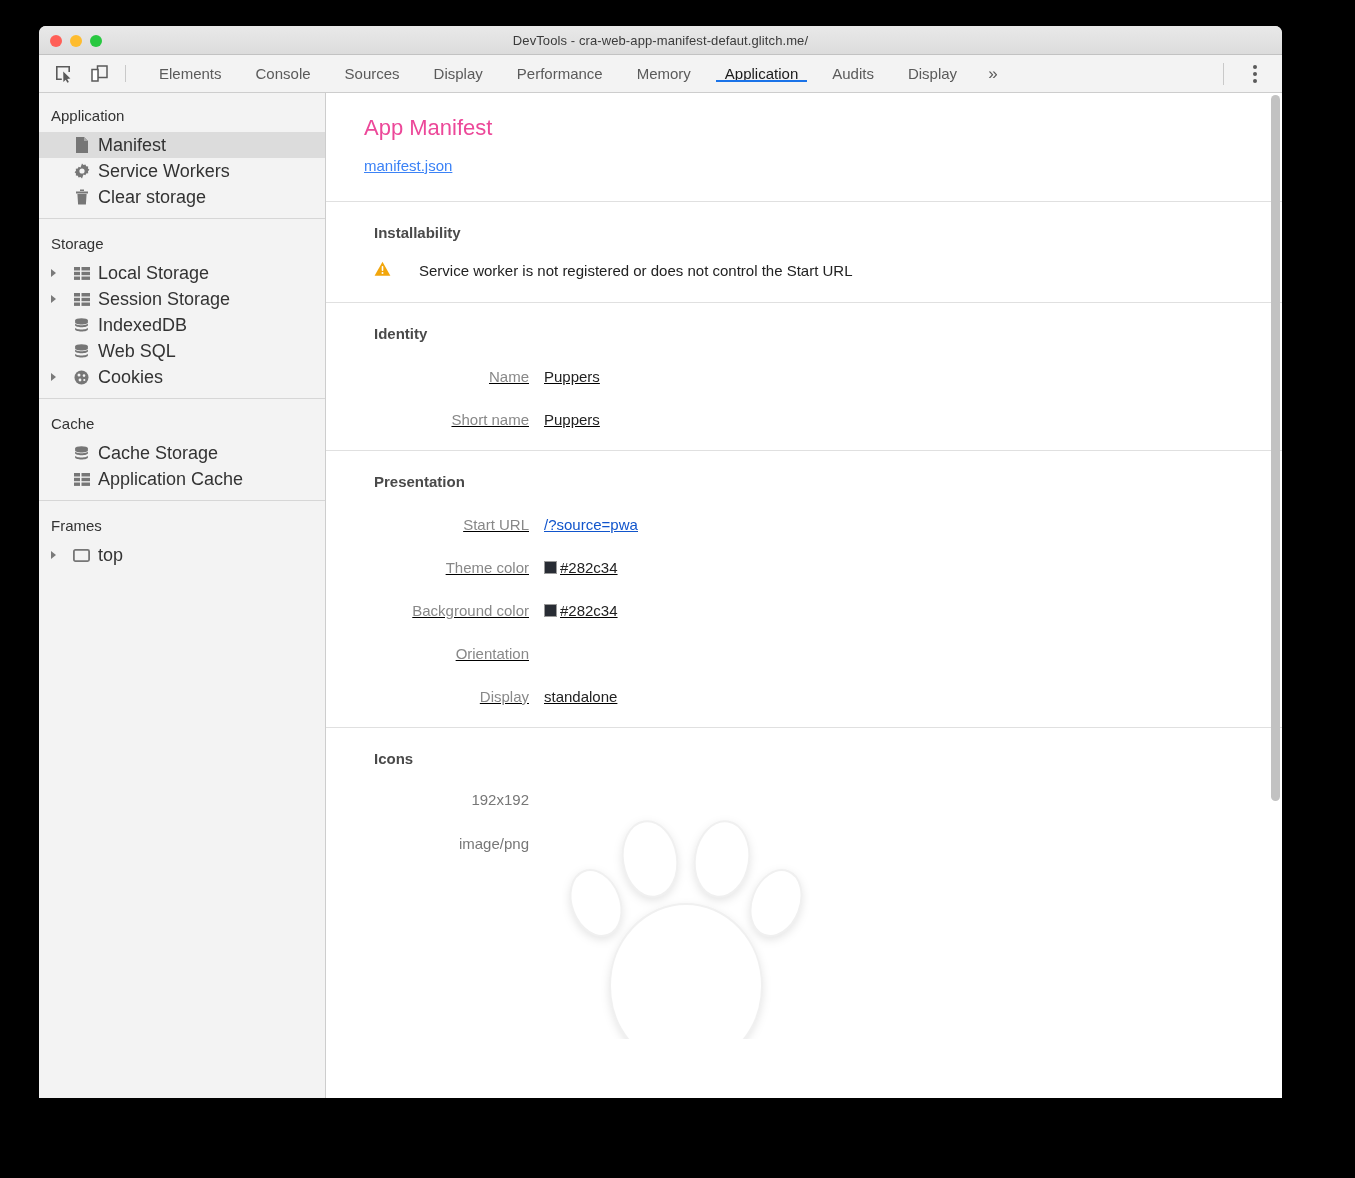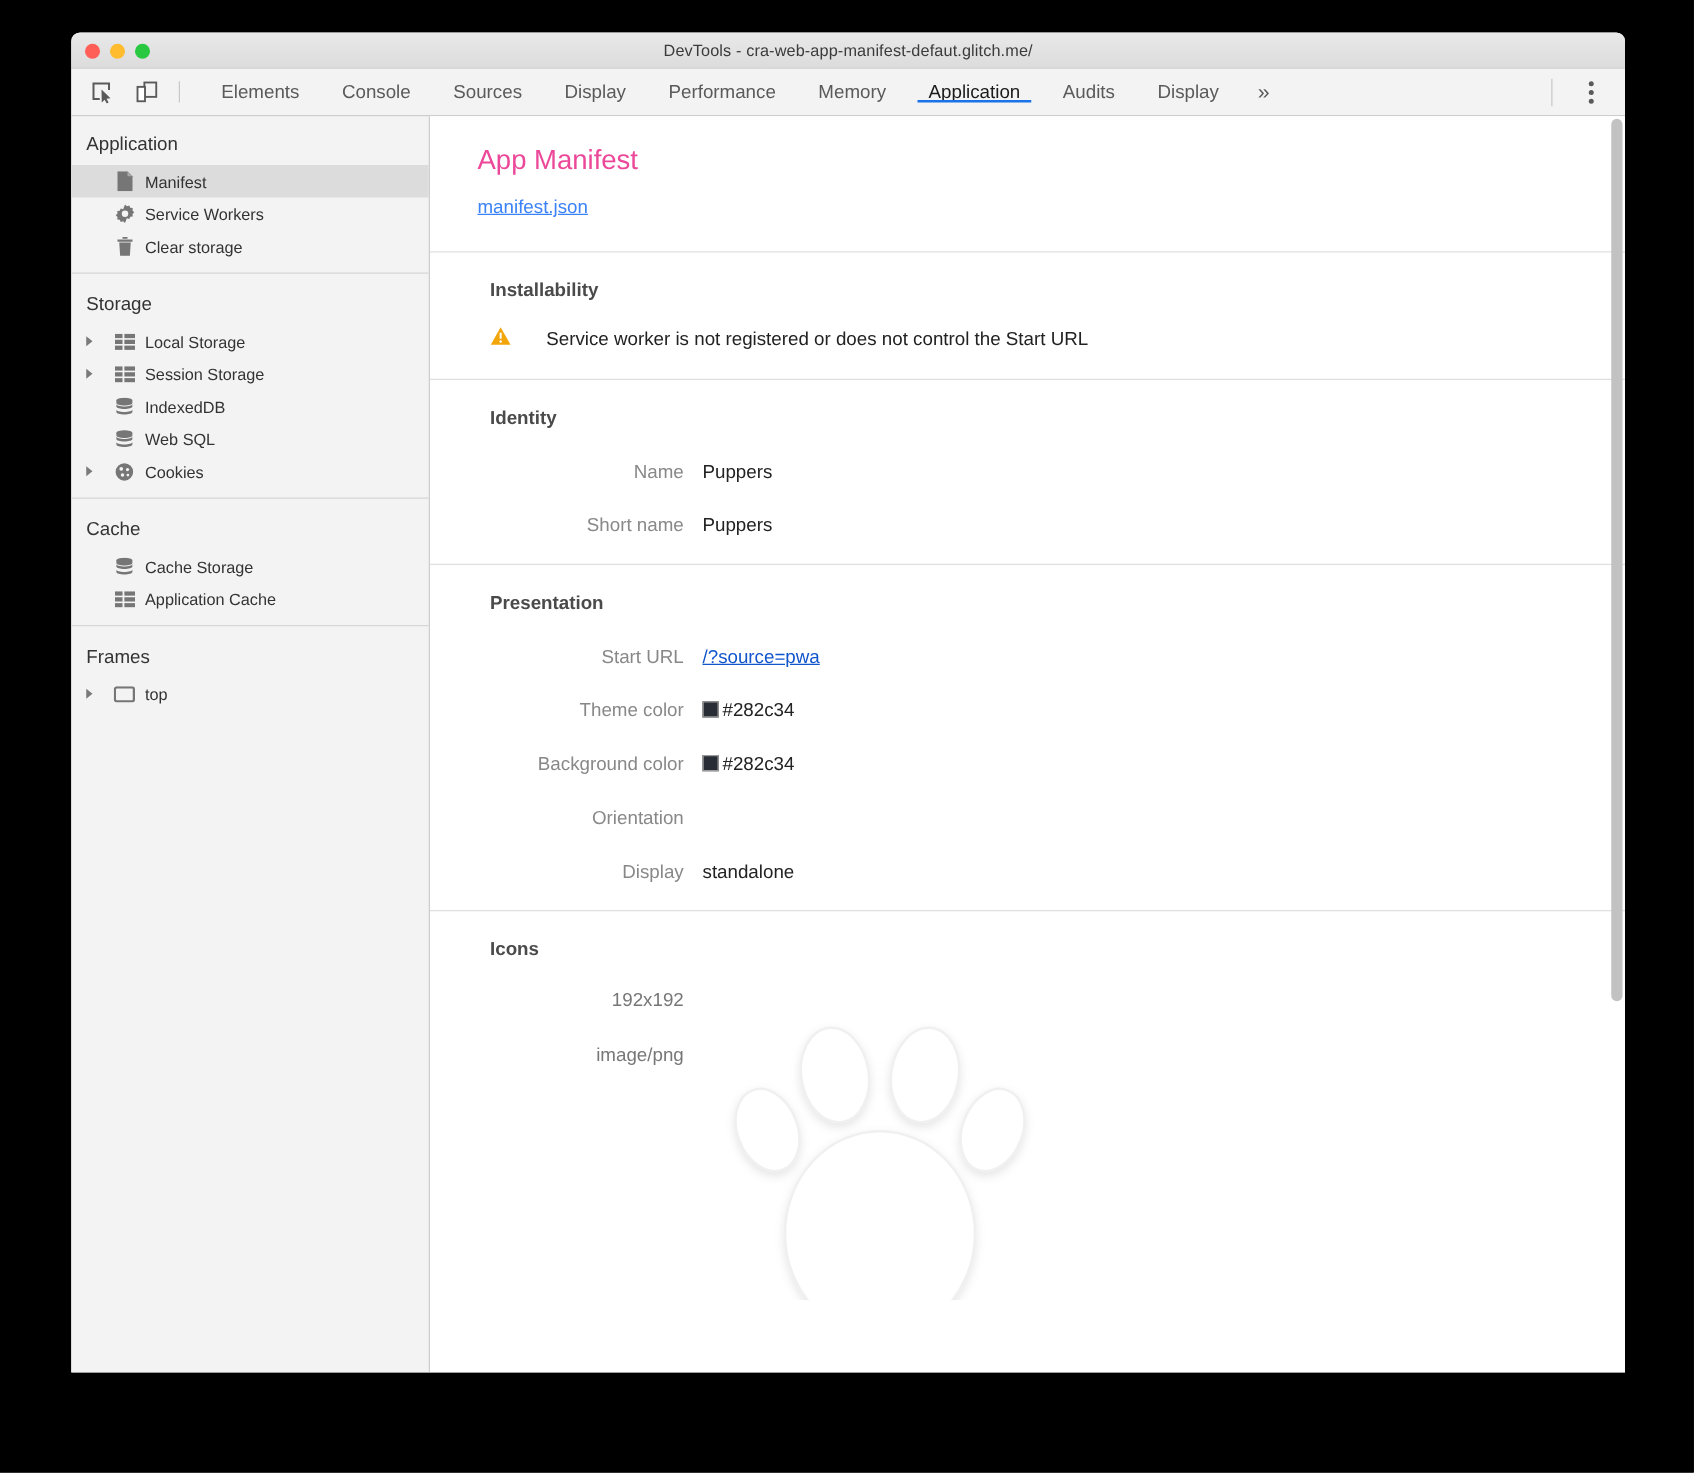--- a/index.html
+++ b/index.html
@@ -7,21 +7,21 @@
     width: 1355px; height: 1178px;
     background: #000;
     font-family: "Liberation Sans", sans-serif;
     overflow: hidden;
   }
   #stage { position: relative; width: 1355px; height: 1178px; background: #000; }
 
   
   .window {
     position: absolute;
-    left: 57px; top: 26px;
+    left: 39px; top: 26px;
     width: 1243px; height: 1072px;
     border-radius: 7px 7px 0 0;
     overflow: hidden;
     background: #fff;
     box-shadow: 0 14px 40px rgba(0,0,0,0.55);
   }
 
   
   .titlebar {
     position: relative;
@@ -89,21 +89,21 @@
     overflow: hidden;
   }
   .sb-group { padding-bottom: 8px; }
   .sb-group + .sb-group { border-top: 1px solid #d6d6d6; padding-top: 10px; }
   .sb-title {
     font-size: 15px; color: #333; padding: 6px 0 8px 12px;
   }
   .sb-item {
     display: flex; align-items: center;
     height: 26px; padding-left: 34px;
-    font-size: 13px; color: #333;
+    font-size: 18px; color: #333;
     cursor: pointer;
   }
   .sb-item.selected { background: #dcdcdc; }
   .sb-item .arrow {
     position: absolute; margin-left: -22px;
     width: 0; height: 0;
     border-left: 5px solid #7a7a7a;
     border-top: 4px solid transparent;
     border-bottom: 4px solid transparent;
   }
@@ -123,21 +123,21 @@
     display: inline-block; margin-top: 16px;
     font-size: 15px; color: #3b82f6; text-decoration: underline;
     cursor: pointer;
     text-align: center;
   }
   .m-sect { border-top: 1px solid #e0e0e0; padding: 22px 0 22px 48px; }
   .m-sect-title { font-size: 15px; font-weight: bold; color: #4a4a4a; }
   .warn-row { display: flex; align-items: center; margin-top: 20px; font-size: 15px; color: #222; gap: 20px; }
   .warn-ic { margin-right: 8px; flex: none; }
 
-  .field { display: flex; align-items: flex-start; margin-top: 26px; }
+  .field { display: flex; align-items: flex-start; margin-top: 26px; text-decoration: underline; }
   .f-label {
     width: 170px; flex: none; text-align: right;
     font-size: 15px; color: #888; padding-right: 15px;
   }
   .f-value { font-size: 15px; color: #222; }
   .f-value a { color: #1155cc; text-decoration: underline; cursor: pointer; }
   .swatch {
     display: inline-block; width: 13px; height: 13px;
     border: 1px solid #9a9a9a; vertical-align: -1px; margin-right: 3px;
   }

